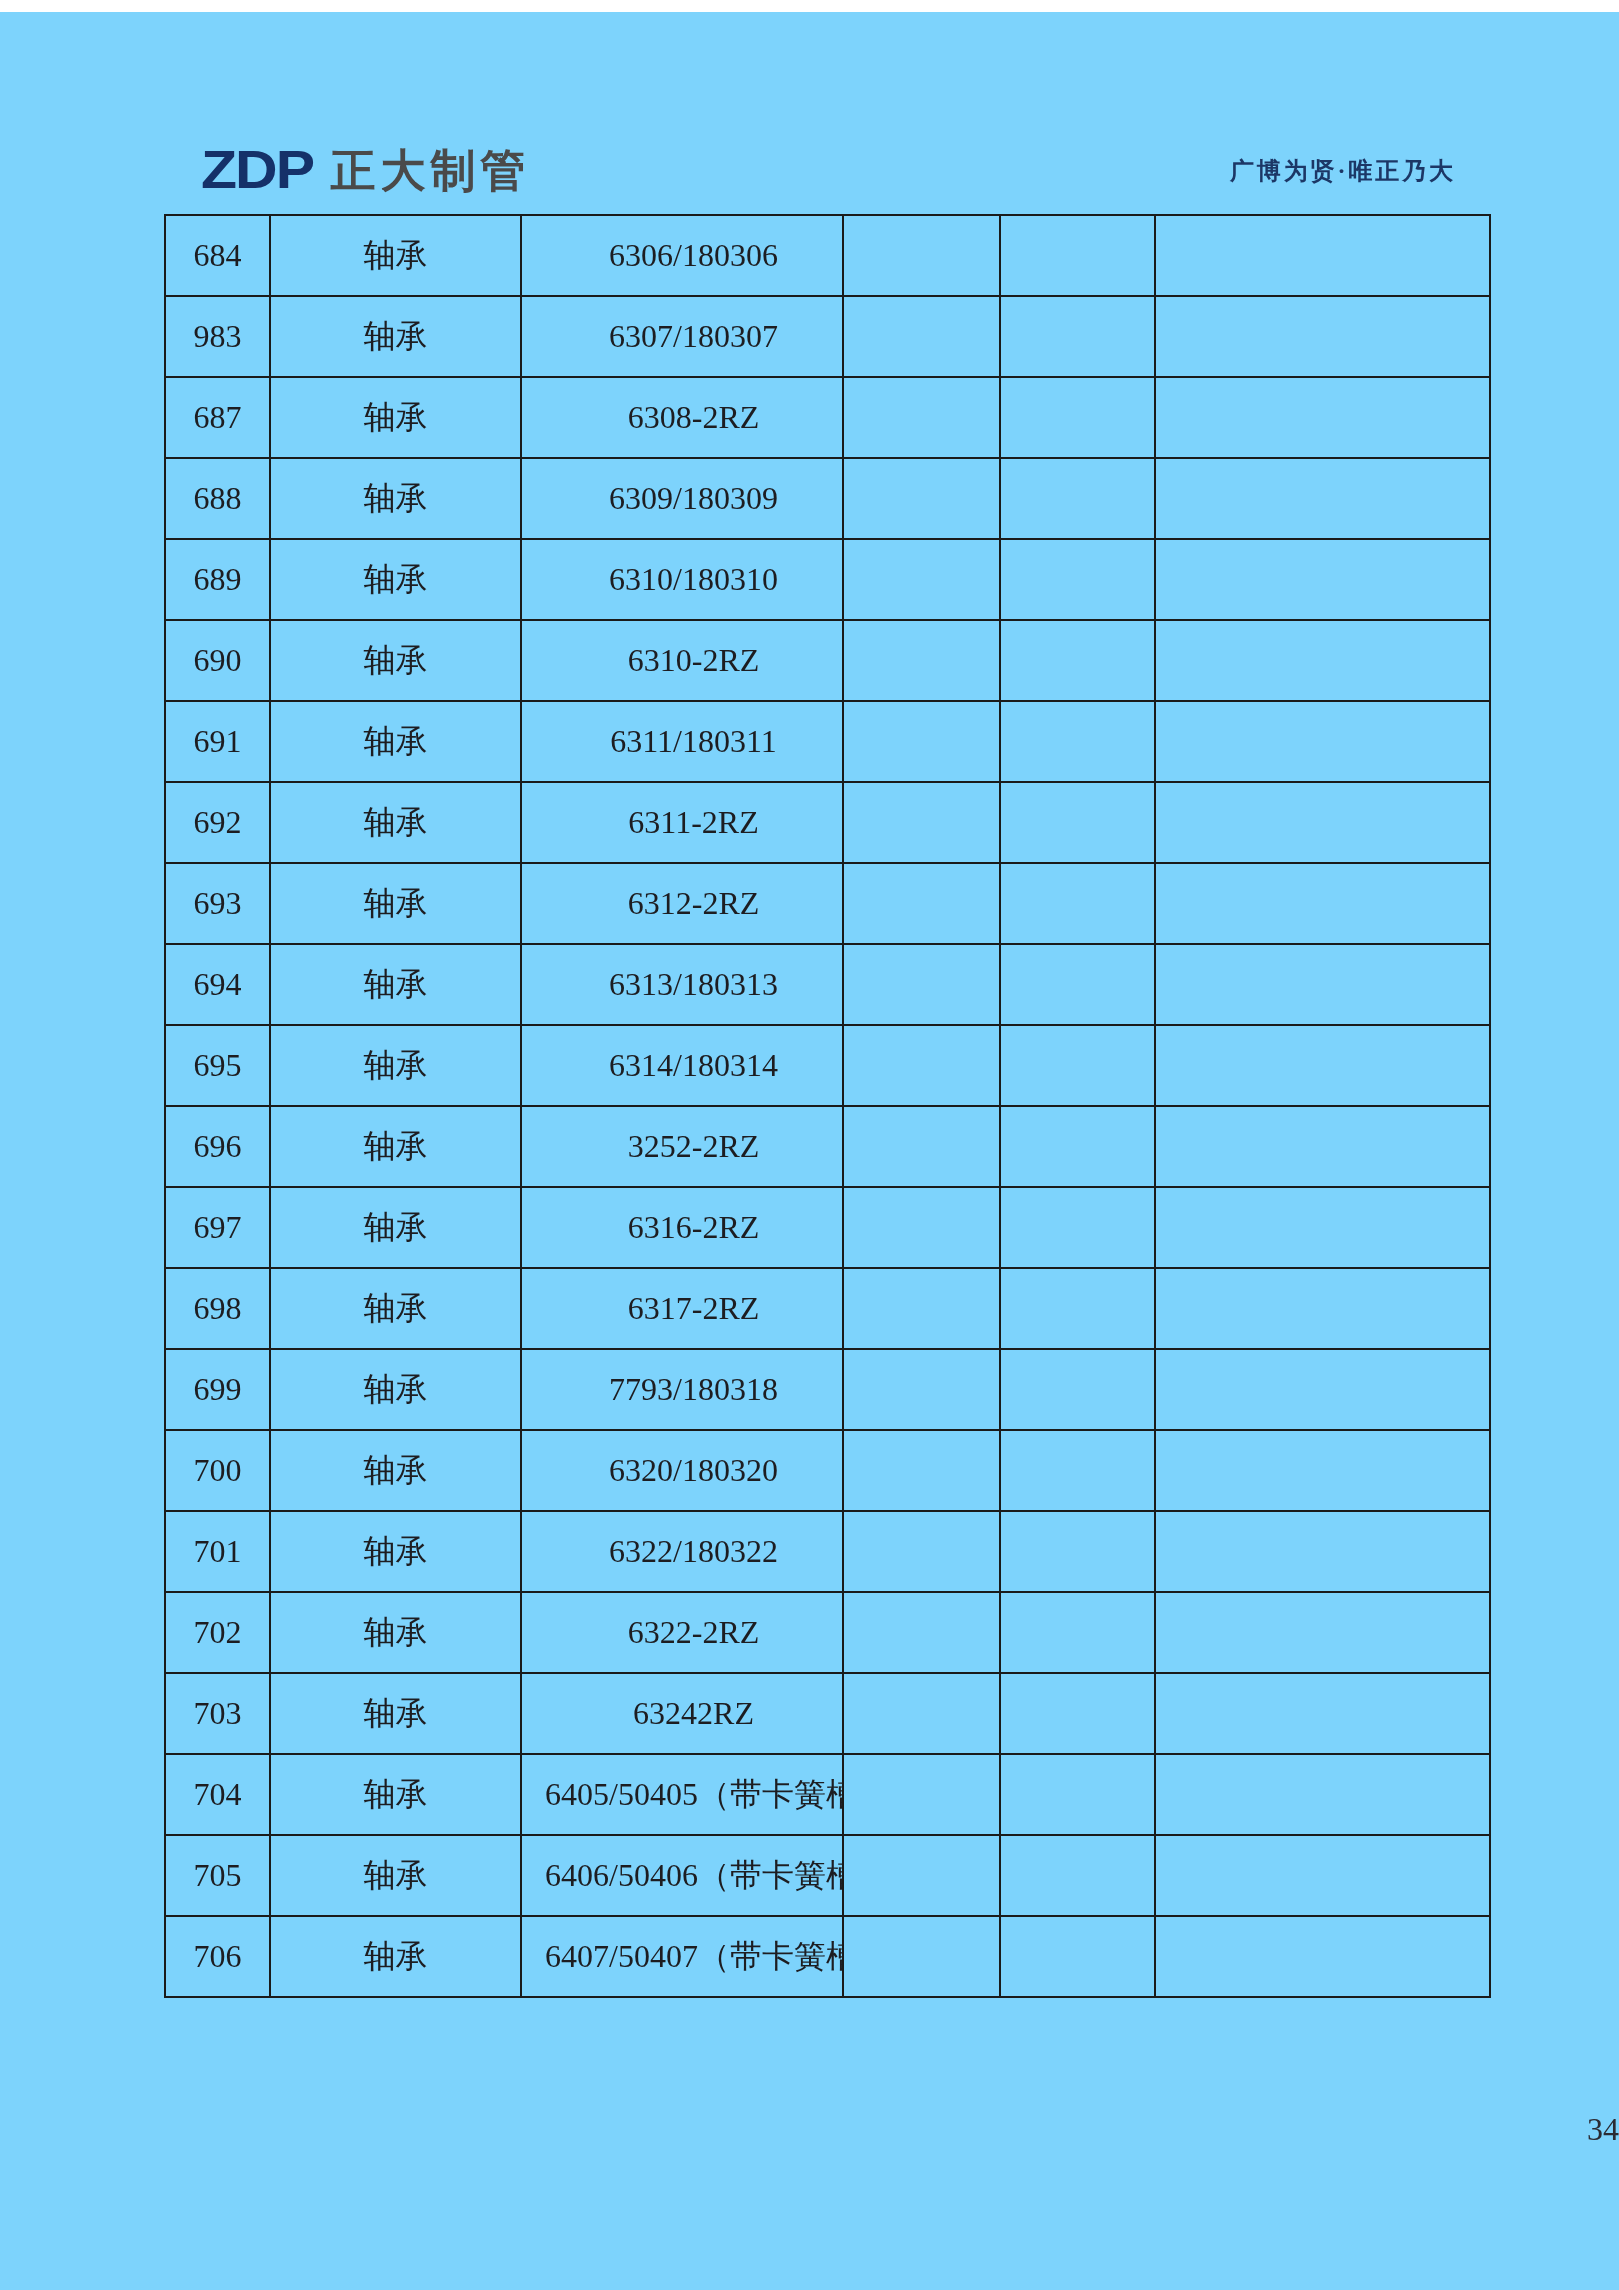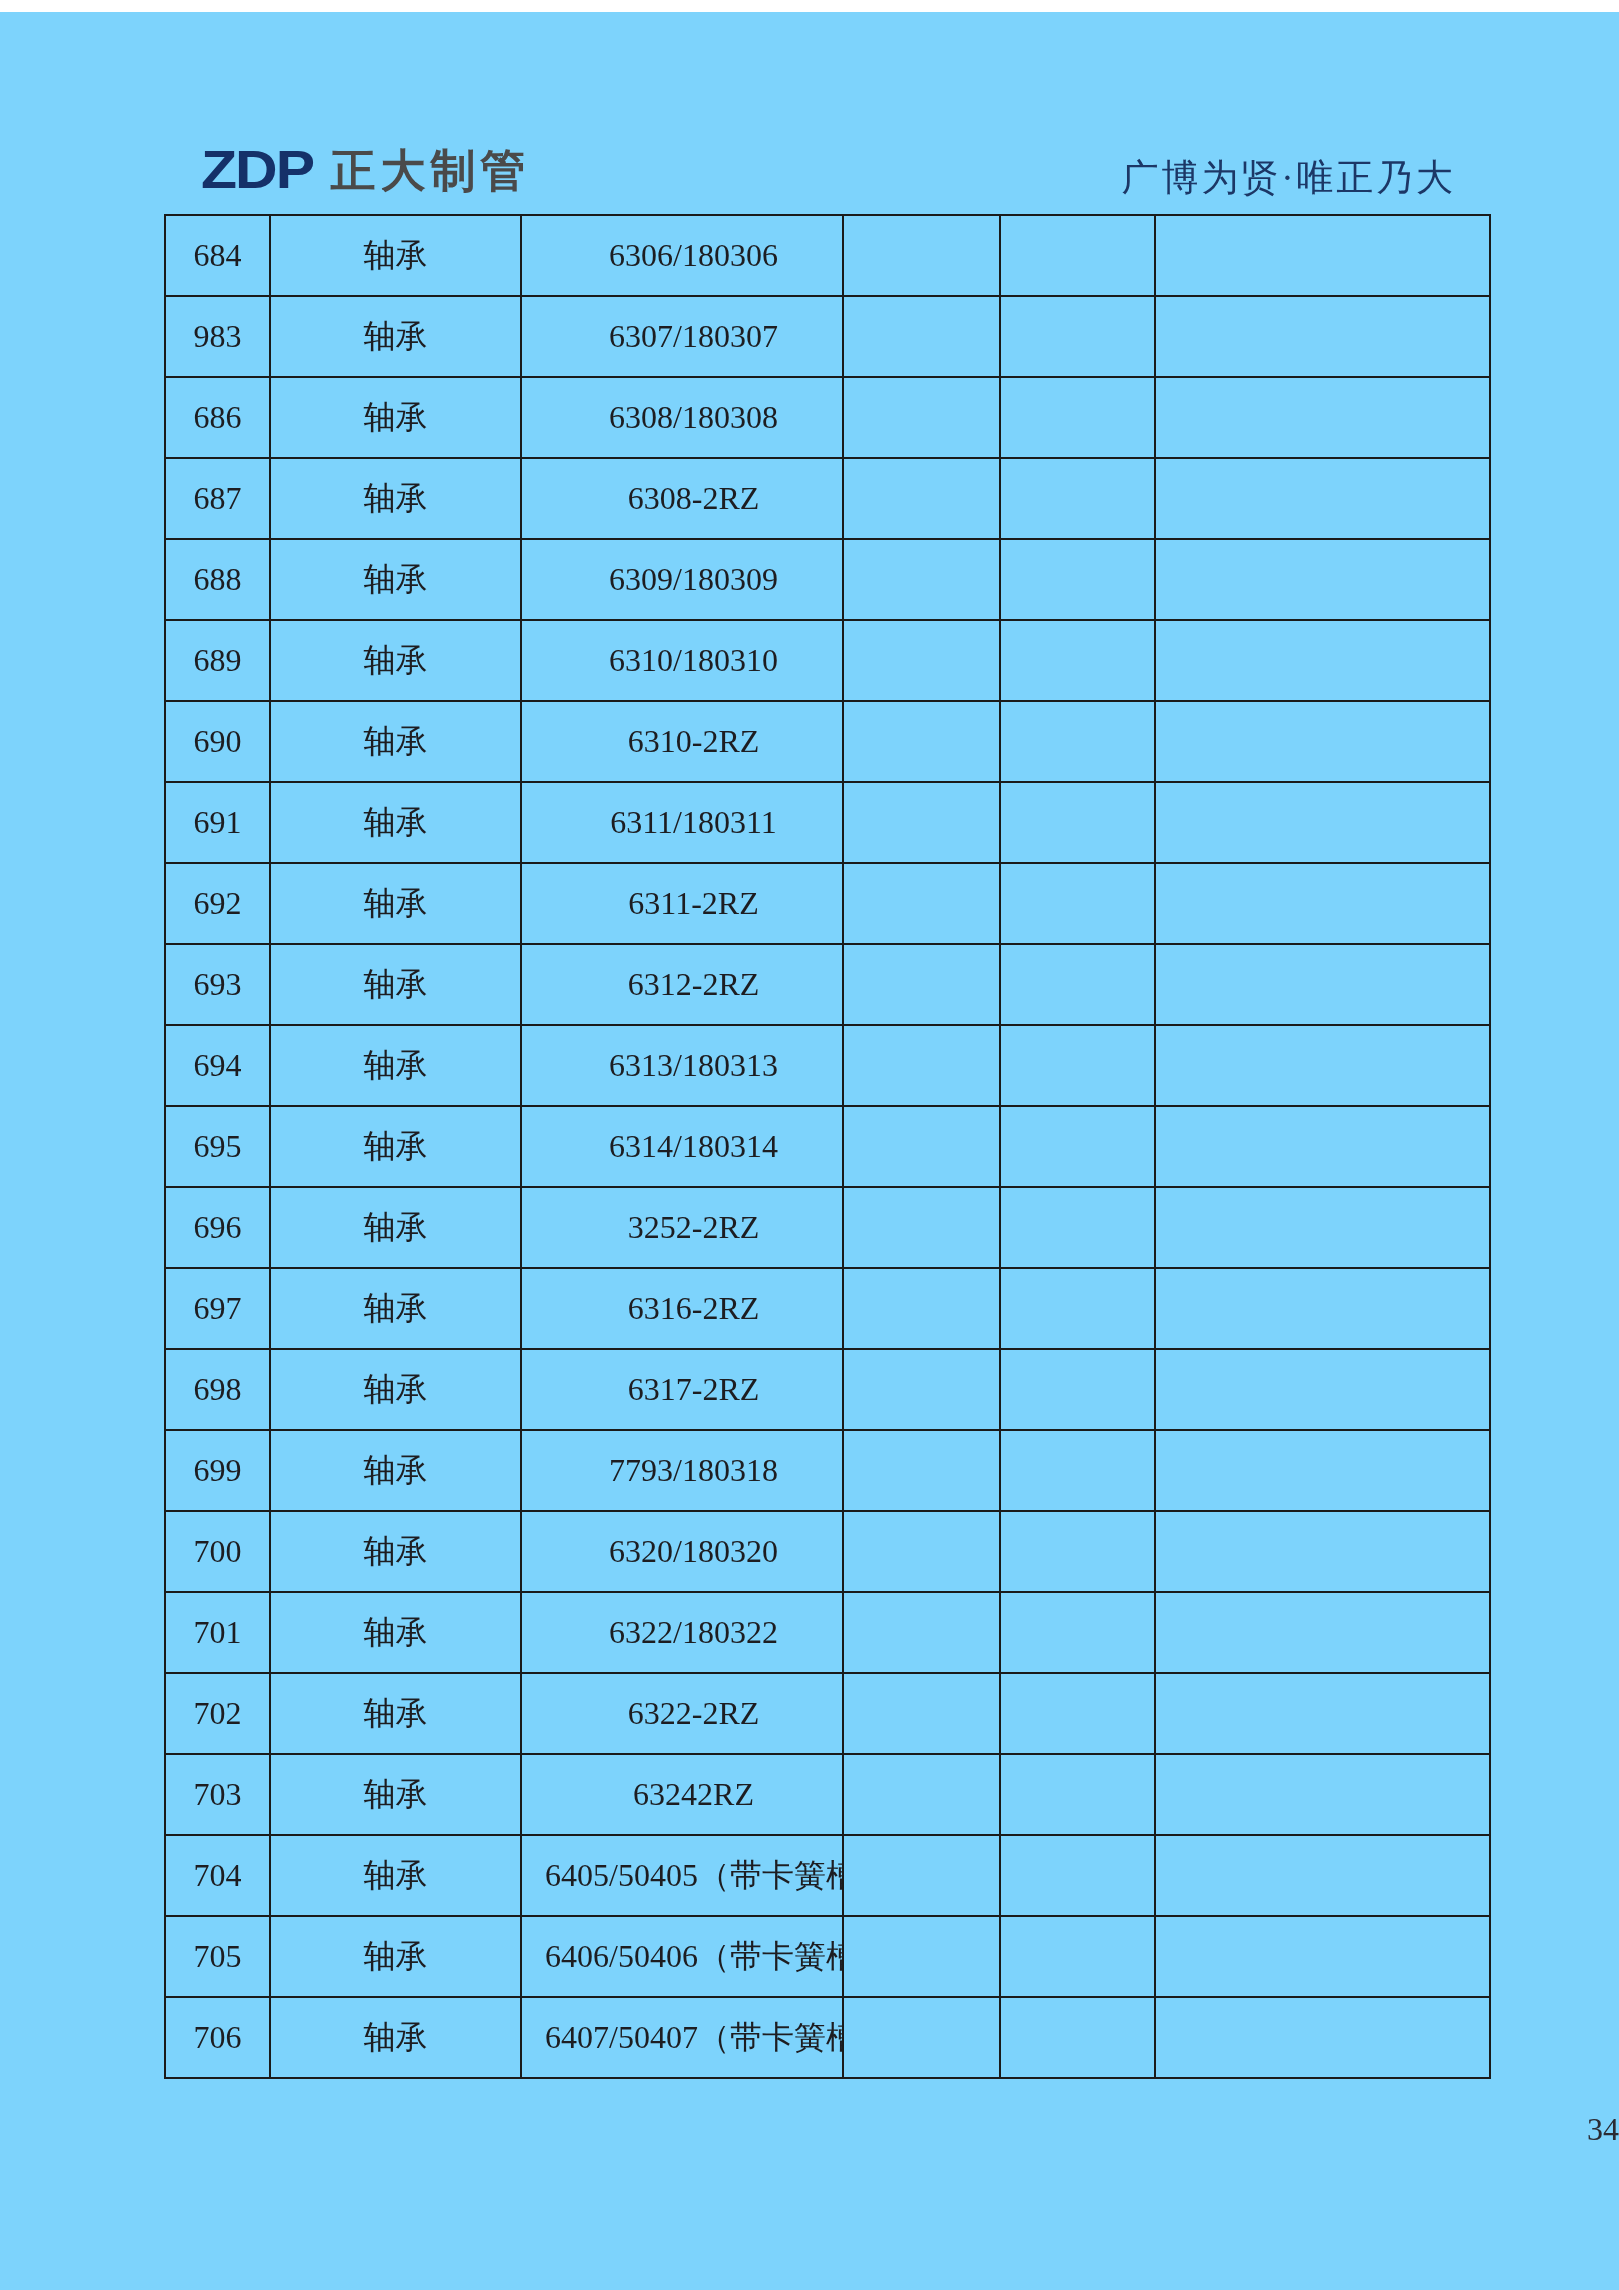--- a/index.html
+++ b/index.html
@@ -44,22 +44,22 @@
     font-family:"Liberation Sans","DejaVu Sans",sans-serif;
     font-weight:700;
     font-size:45px;
     line-height:1;
     letter-spacing:4.9px;
     color:var(--brand-gray);
   }
   .header-slogan{
     position:absolute;right:163px;top:147px;
     font-family:"Liberation Serif","DejaVu Serif",serif;
-    font-weight:400;
-    font-size:37px;
+    font-weight:700;
+    font-size:24px;
     line-height:1;
     letter-spacing:2.9px;
     color:var(--slogan-blue);
     white-space:nowrap;
   }
   
   table.parts{
     position:absolute;left:164px;top:202px;
     width:1325px;
     border-collapse:collapse;
@@ -116,28 +116,20 @@
         </tr>
         <tr>
           <td class="col-no">983</td>
           <td class="col-name">轴承</td>
           <td class="col-model">6307/180307</td>
           <td class="col-empty"></td>
           <td class="col-empty"></td>
           <td class="col-empty"></td>
         </tr>
         <tr>
-          <td class="col-no">686</td>
-          <td class="col-name">轴承</td>
-          <td class="col-model">6308/180308</td>
-          <td class="col-empty"></td>
-          <td class="col-empty"></td>
-          <td class="col-empty"></td>
-        </tr>
-        <tr>
           <td class="col-no">687</td>
           <td class="col-name">轴承</td>
           <td class="col-model">6308-2RZ</td>
           <td class="col-empty"></td>
           <td class="col-empty"></td>
           <td class="col-empty"></td>
         </tr>
         <tr>
           <td class="col-no">688</td>
           <td class="col-name">轴承</td>

